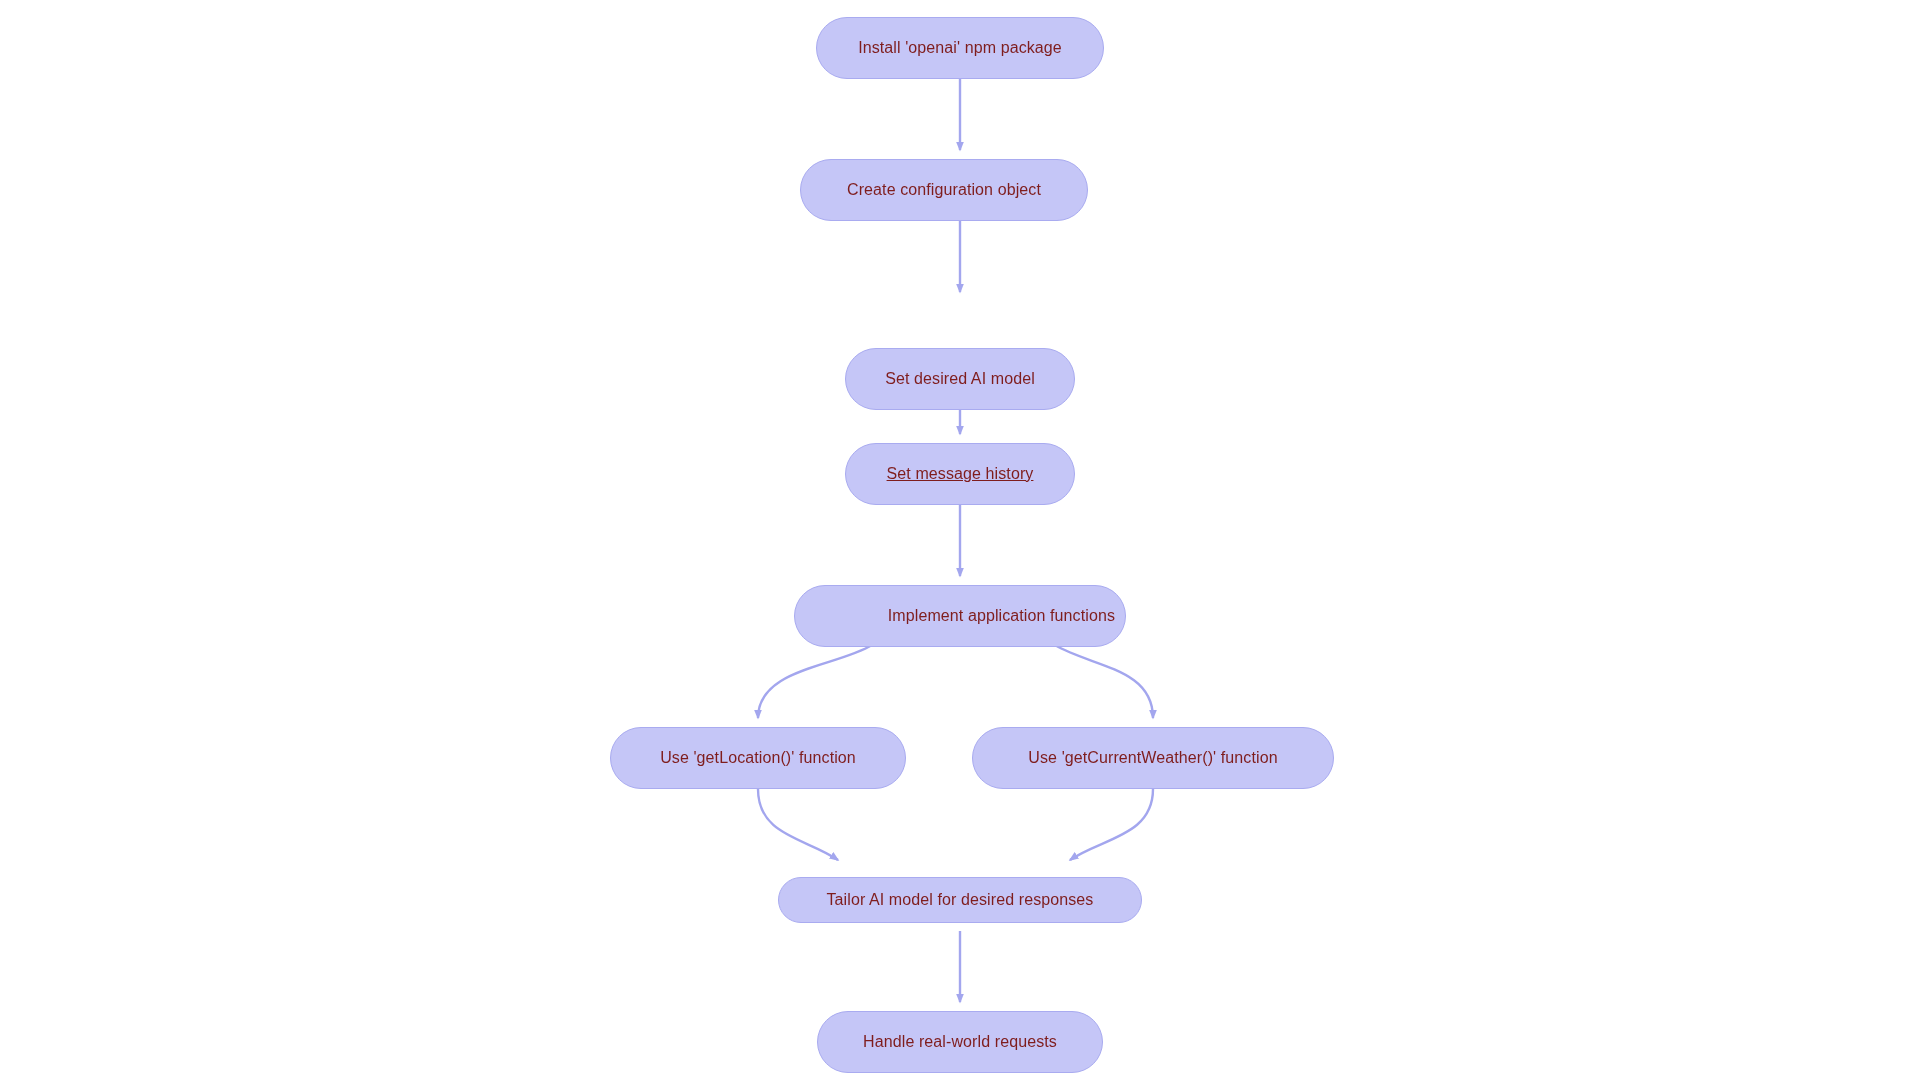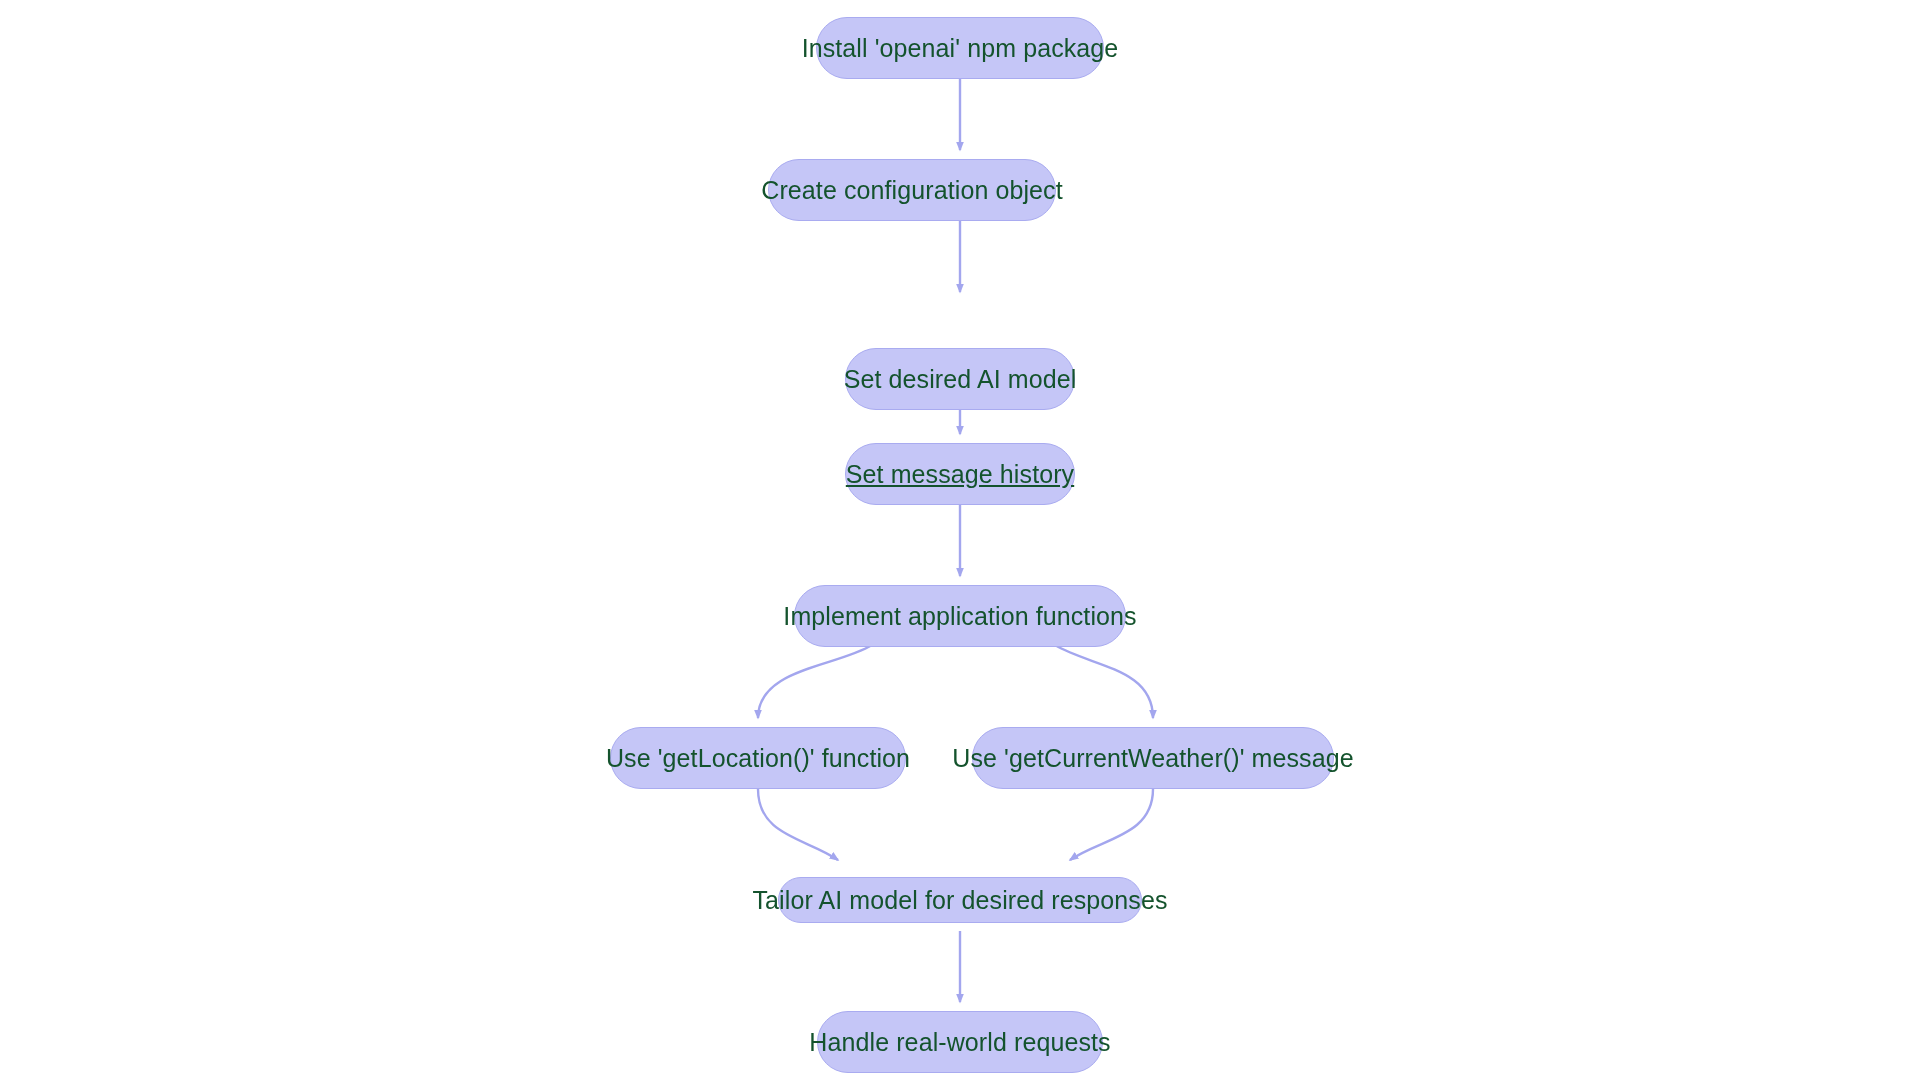--- a/index.html
+++ b/index.html
@@ -30,22 +30,22 @@
   }
   .flow-node {
     position: absolute;
     box-sizing: border-box;
     display: flex;
     align-items: center;
     justify-content: center;
     border-radius: 999px;
     background: #c5c6f7;
     border: 1px solid #a9abf0;
-    color: #14532d;
-    font-size: 25px;
+    color: #7f1d1d;
+    font-size: 16px;
     font-weight: 400;
     letter-spacing: 0.1px;
     white-space: nowrap;
     transform: translate(-50%, -50%);
   }
   .flow-node .node-label {
     display: block;
     line-height: 1;
     padding: 0 10px;
   }
@@ -78,42 +78,42 @@
 
     <path d="M1153,789 C1153,836 1102,838 1070,860" stroke="#a3a6ee" stroke-width="2.4" fill="none" marker-end="url(#arrowhead)"></path>
 
     <path d="M960,931 L960,1002" stroke="#a3a6ee" stroke-width="2.4" fill="none" marker-end="url(#arrowhead)"></path>
   </svg>
 
   <div class="flow-node" style="left:960px; top:48px; width:288px; height:62px;">
     <span class="node-label">Install 'openai' npm package</span>
   </div>
 
-  <div class="flow-node" style="left:912px; top:190px; width:288px; height:62px;">
+  <div class="flow-node" style="left:944px; top:190px; width:288px; height:62px;">
     <span class="node-label">Create configuration object</span>
   </div>
 
   <div class="flow-node" style="left:960px; top:332px; width:230px; height:62px;margin-top:47px;">
     <span class="node-label">Set desired AI model</span>
   </div>
 
   <div class="flow-node" style="left:960px; top:474px; width:230px; height:62px;text-decoration:underline;">
     <span class="node-label">Set message history</span>
   </div>
 
-  <div class="flow-node" style="left:960px; top:616px; width:332px; height:62px;">
+  <div class="flow-node" style="left:960px; top:616px; width:332px; height:62px;justify-content:flex-end;">
     <span class="node-label">Implement application functions</span>
   </div>
 
   <div class="flow-node" style="left:758px; top:758px; width:296px; height:62px;justify-content:center;">
     <span class="node-label">Use 'getLocation()' function</span>
   </div>
 
   <div class="flow-node" style="left:1153px; top:758px; width:362px; height:62px;">
-    <span class="node-label">Use 'getCurrentWeather()' message</span>
+    <span class="node-label">Use 'getCurrentWeather()' function</span>
   </div>
 
   <div class="flow-node" style="left:960px; top:900px; width:364px; height:46px;text-align:right;">
     <span class="node-label">Tailor AI model for desired responses</span>
   </div>
 
   <div class="flow-node" style="left:960px; top:1042px; width:286px; height:62px;">
     <span class="node-label">Handle real-world requests</span>
   </div>
 

